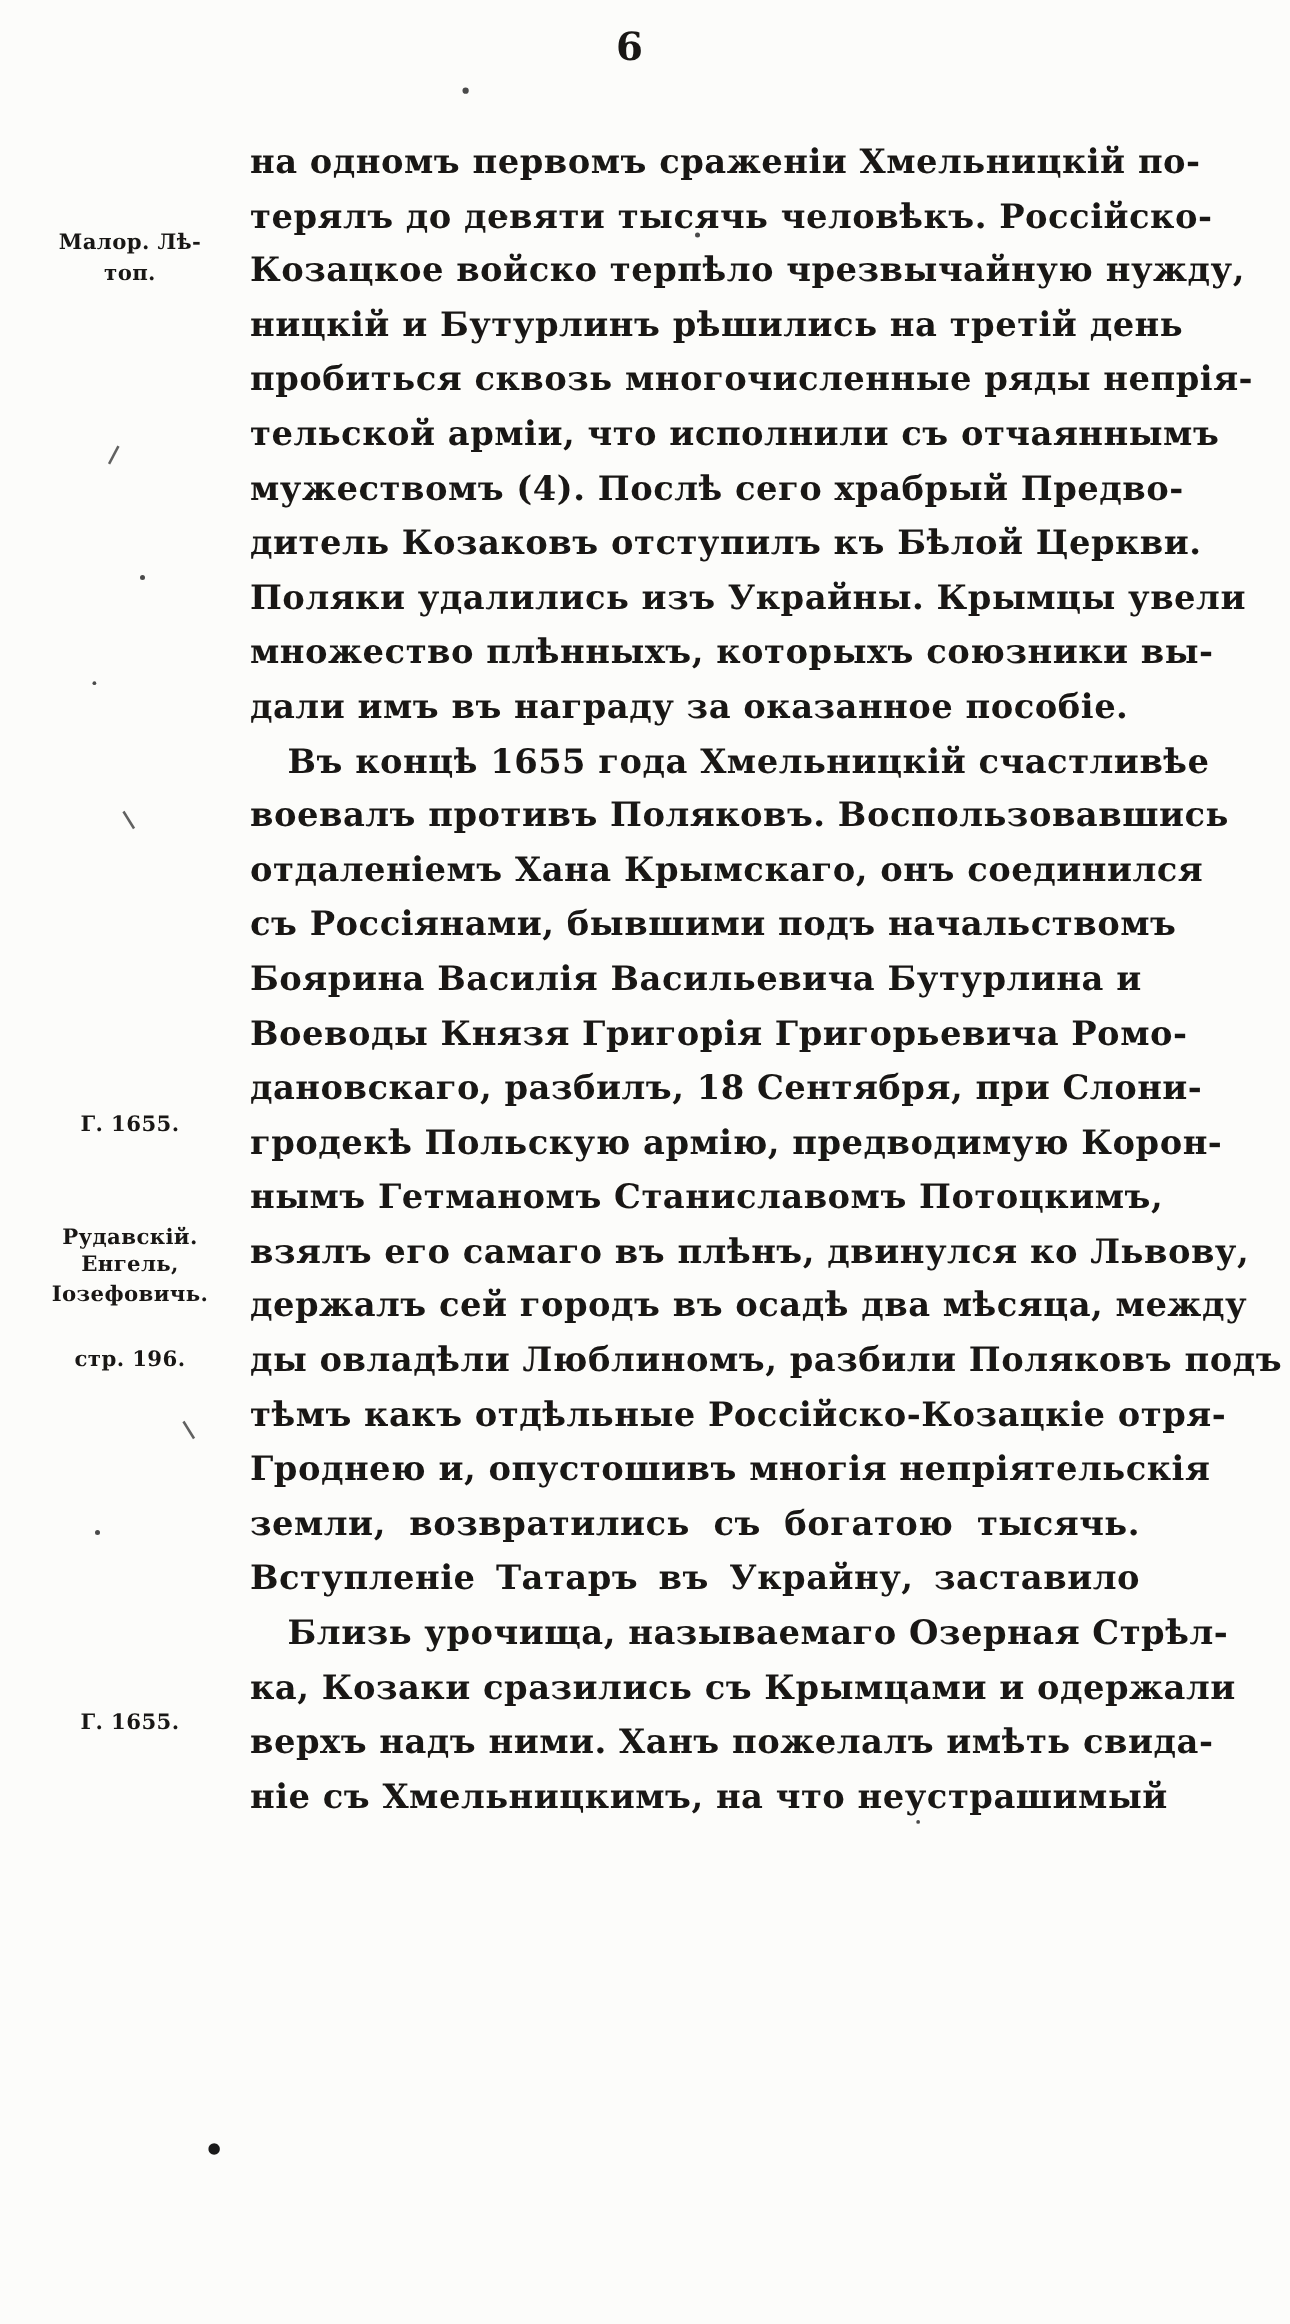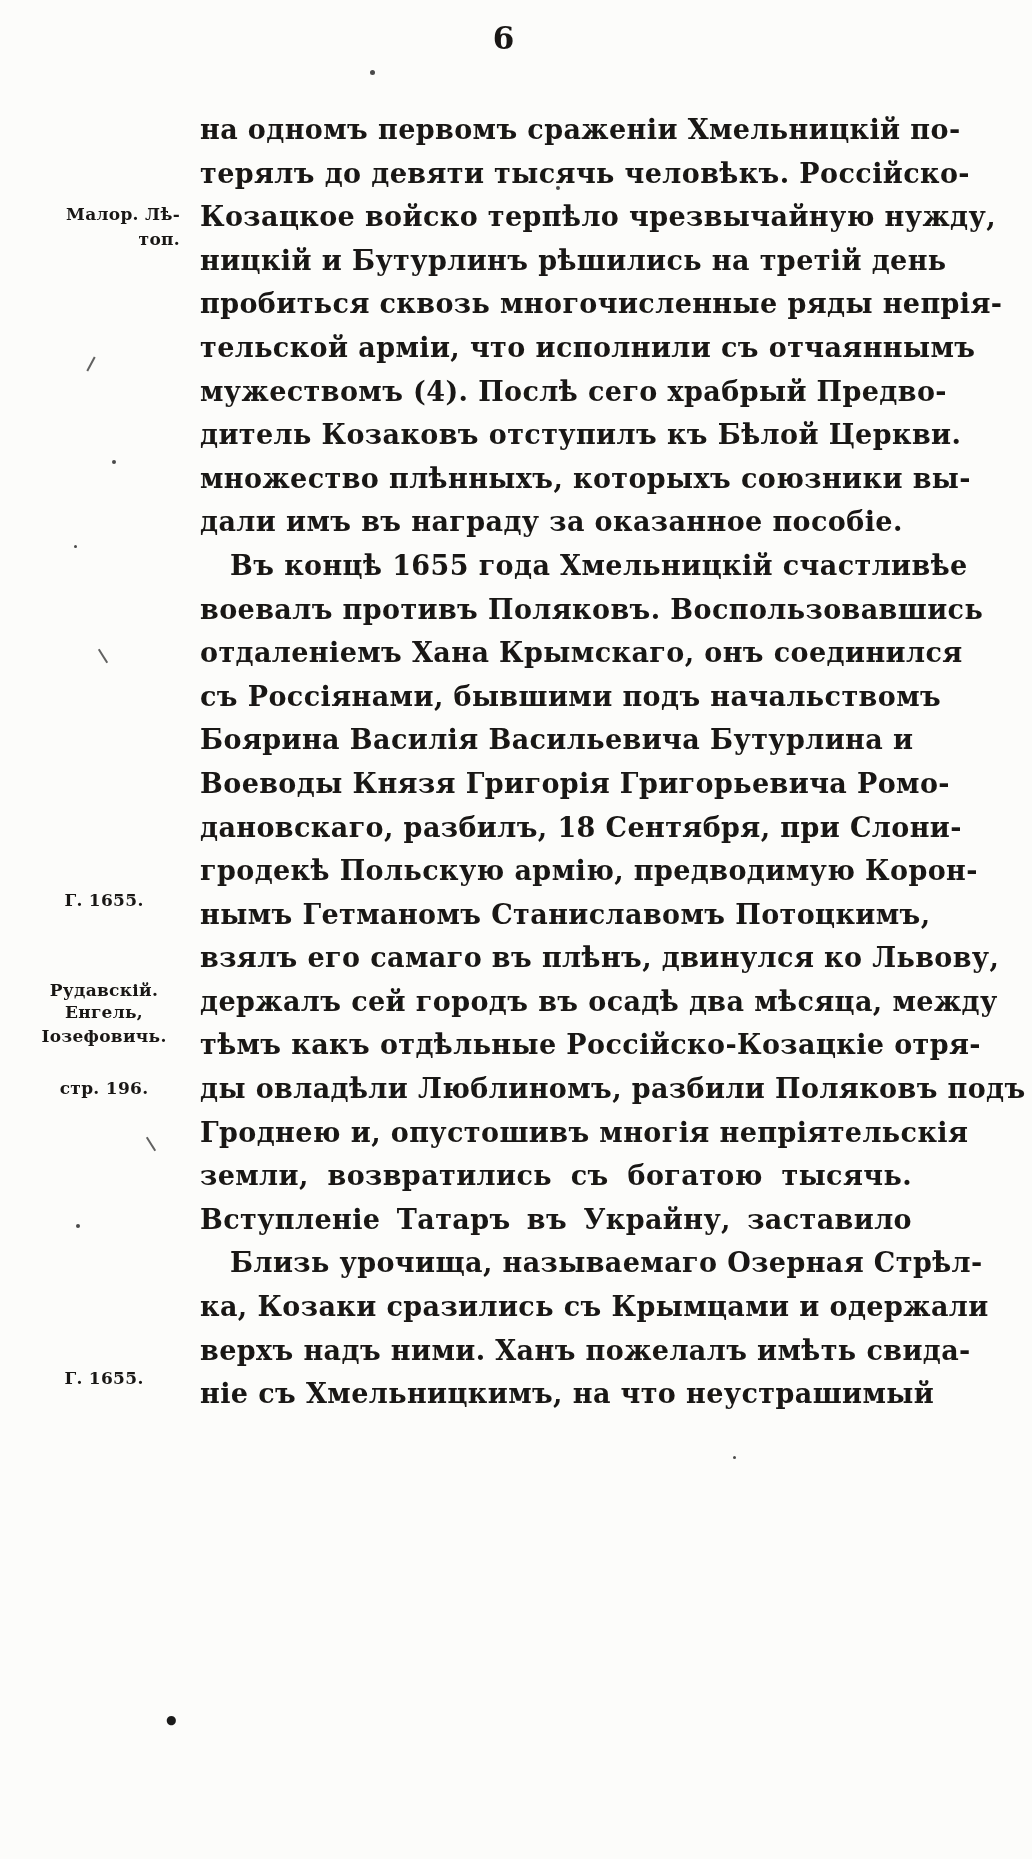--- a/index.html
+++ b/index.html
@@ -65,21 +65,21 @@
     color: #1a1a1a;
   }
 </style>
 </head>
 <body>
 
 <div class="page">
   <div class="page-number">6</div>
 
   <div class="margin-notes" id="margin-notes">
-      <div class="margin-note" style="top: 202px; text-align: right;">
+      <div class="margin-note" style="top: 182px;">
         <div>Малор. Лѣ-</div>
         <div>топ.</div>
       </div>
       <div class="margin-note" style="top: 888px;">
         <div>Г. 1655.</div>
       </div>
       <div class="margin-note" style="top: 978px;">
         <div>Рудавскій.</div>
       </div>
       <div class="margin-note" style="top: 1024px;">
@@ -98,35 +98,36 @@
 
   <div class="text-block" id="text-block">
       <div class="line">на одномъ первомъ сраженіи Хмельницкій по-</div>
       <div class="line">терялъ до девяти тысячь человѣкъ. Россійско-</div>
       <div class="line">Козацкое войско терпѣло чрезвычайную нужду,</div>
       <div class="line">ницкій и Бутурлинъ рѣшились на третій день</div>
       <div class="line">пробиться сквозь многочисленные ряды непрія-</div>
       <div class="line">тельской арміи, что исполнили съ отчаяннымъ</div>
       <div class="line">мужествомъ (4). Послѣ сего храбрый Предво-</div>
       <div class="line">дитель Козаковъ отступилъ къ Бѣлой Церкви.</div>
+      <div class="line">Поляки удалились изъ Украйны. Крымцы увели</div>
       <div class="line">множество плѣнныхъ, которыхъ союзники вы-</div>
       <div class="line no-just">дали имъ въ награду за оказанное пособіе.</div>
       <div class="line indent">Въ концѣ 1655 года Хмельницкій счастливѣе</div>
       <div class="line">воевалъ противъ Поляковъ. Воспользовавшись</div>
       <div class="line">отдаленіемъ Хана Крымскаго, онъ соединился</div>
       <div class="line">съ Россіянами, бывшими подъ начальствомъ</div>
       <div class="line">Боярина Василія Васильевича Бутурлина и</div>
       <div class="line">Воеводы Князя Григорія Григорьевича Ромо-</div>
       <div class="line">дановскаго, разбилъ, 18 Сентября, при Слони-</div>
       <div class="line">гродекѣ Польскую армію, предводимую Корон-</div>
       <div class="line">нымъ Гетманомъ Станиславомъ Потоцкимъ,</div>
       <div class="line">взялъ его самаго въ плѣнъ, двинулся ко Львову,</div>
       <div class="line">держалъ сей городъ въ осадѣ два мѣсяца, между</div>
+      <div class="line">ды овладѣли Люблиномъ, разбили Поляковъ подъ</div>
       <div class="line">тѣмъ какъ отдѣльные Россійско-Козацкіе отря-</div>
-      <div class="line">ды овладѣли Люблиномъ, разбили Поляковъ подъ</div>
       <div class="line">Гроднею и, опустошивъ многія непріятельскія</div>
       <div class="line">земли, возвратились съ богатою тысячь.</div>
       <div class="line">Вступленіе Татаръ въ Украйну, заставило</div>
       <div class="line indent">Близь урочища, называемаго Озерная Стрѣл-</div>
       <div class="line">ка, Козаки сразились съ Крымцами и одержали</div>
       <div class="line">верхъ надъ ними. Ханъ пожелалъ имѣть свида-</div>
       <div class="line">ніе съ Хмельницкимъ, на что неустрашимый</div>
     </div>
 
   <div class="specks" id="specks">

